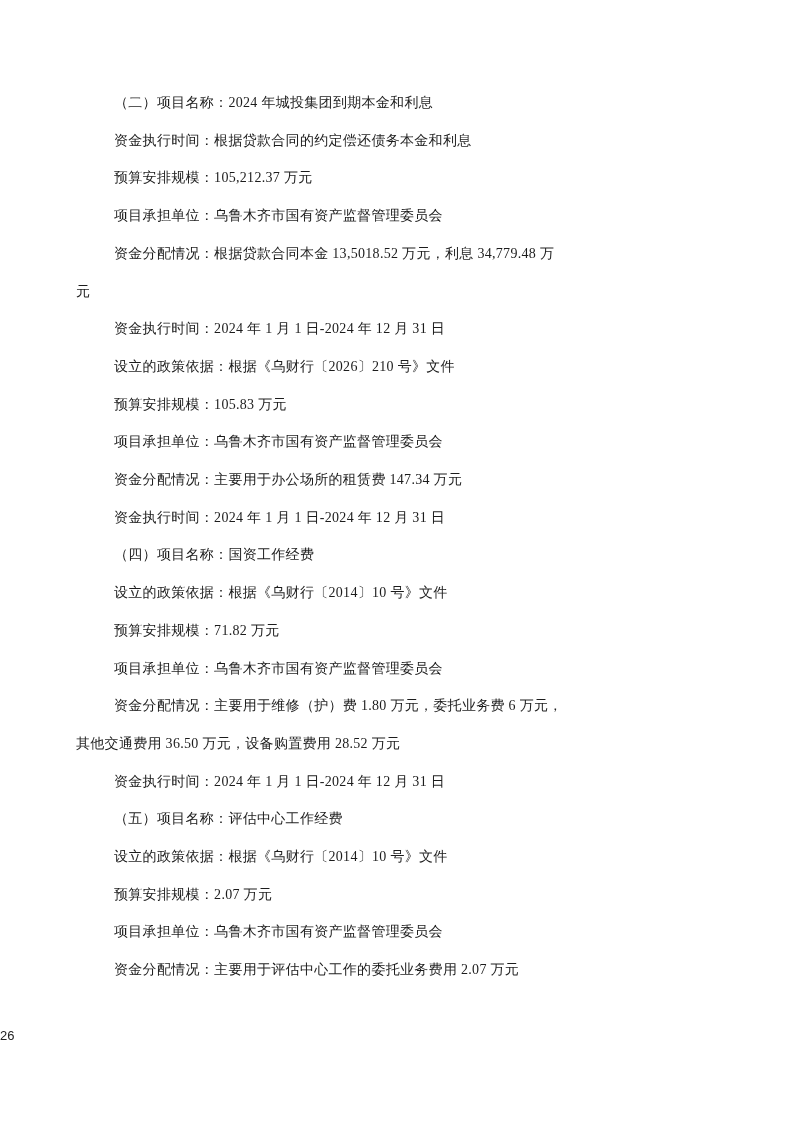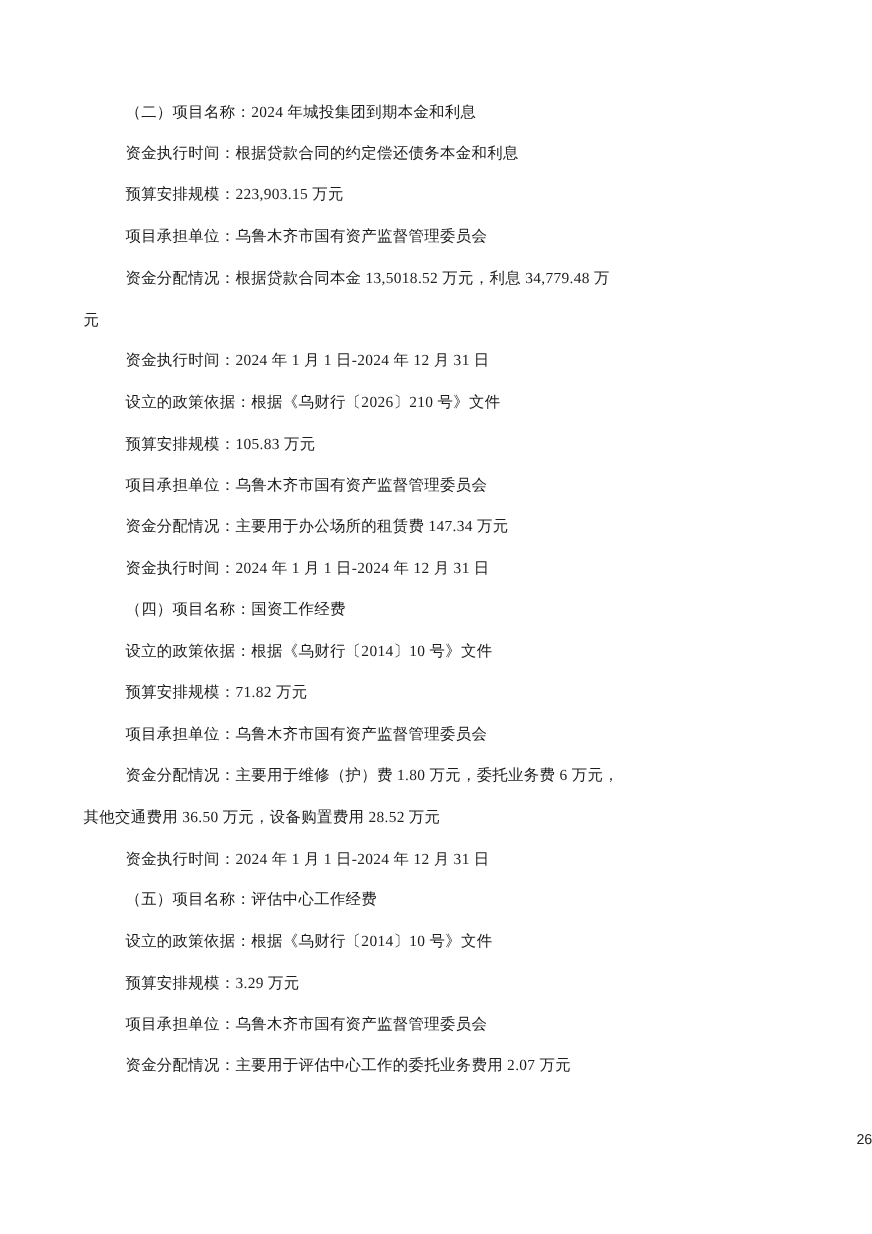--- a/index.html
+++ b/index.html
@@ -34,50 +34,50 @@
     letter-spacing: 0.3px;
   }
   .line.indent {
     text-indent: 38px;
   }
   .page-number {
     position: absolute;
     top: 1028px;
     left: 0;
     width: 100%;
-    text-align: right;
+    text-align: left;
     font-family: "Liberation Sans", "DejaVu Sans", sans-serif;
     font-size: 13px;
     color: #222222;
   }
 </style>
 </head>
 <body>
 
 <div class="page">
   <div class="text-block">
     <div class="line indent">（二）项目名称：2024 年城投集团到期本金和利息</div>
     <div class="line indent">资金执行时间：根据贷款合同的约定偿还债务本金和利息</div>
-    <div class="line indent">预算安排规模：223,903.15 万元</div>
+    <div class="line indent">预算安排规模：105,212.37 万元</div>
     <div class="line indent">项目承担单位：乌鲁木齐市国有资产监督管理委员会</div>
     <div class="line indent">资金分配情况：根据贷款合同本金 13,5018.52 万元，利息 34,779.48 万</div>
     <div class="line">元</div>
     <div class="line indent">资金执行时间：2024 年 1 月 1 日-2024 年 12 月 31 日</div>
     <div class="line indent">设立的政策依据：根据《乌财行〔2026〕210 号》文件</div>
     <div class="line indent">预算安排规模：105.83 万元</div>
     <div class="line indent">项目承担单位：乌鲁木齐市国有资产监督管理委员会</div>
     <div class="line indent">资金分配情况：主要用于办公场所的租赁费 147.34 万元</div>
     <div class="line indent">资金执行时间：2024 年 1 月 1 日-2024 年 12 月 31 日</div>
     <div class="line indent">（四）项目名称：国资工作经费</div>
     <div class="line indent">设立的政策依据：根据《乌财行〔2014〕10 号》文件</div>
     <div class="line indent">预算安排规模：71.82 万元</div>
     <div class="line indent">项目承担单位：乌鲁木齐市国有资产监督管理委员会</div>
     <div class="line indent">资金分配情况：主要用于维修（护）费 1.80 万元，委托业务费 6 万元，</div>
     <div class="line">其他交通费用 36.50 万元，设备购置费用 28.52 万元</div>
     <div class="line indent">资金执行时间：2024 年 1 月 1 日-2024 年 12 月 31 日</div>
     <div class="line indent">（五）项目名称：评估中心工作经费</div>
     <div class="line indent">设立的政策依据：根据《乌财行〔2014〕10 号》文件</div>
-    <div class="line indent">预算安排规模：3.29 万元</div>
+    <div class="line indent">预算安排规模：2.07 万元</div>
     <div class="line indent">项目承担单位：乌鲁木齐市国有资产监督管理委员会</div>
     <div class="line indent">资金分配情况：主要用于评估中心工作的委托业务费用 2.07 万元</div>
   </div>
   <div class="page-number">26</div>
 </div>
 
 </body></html>

